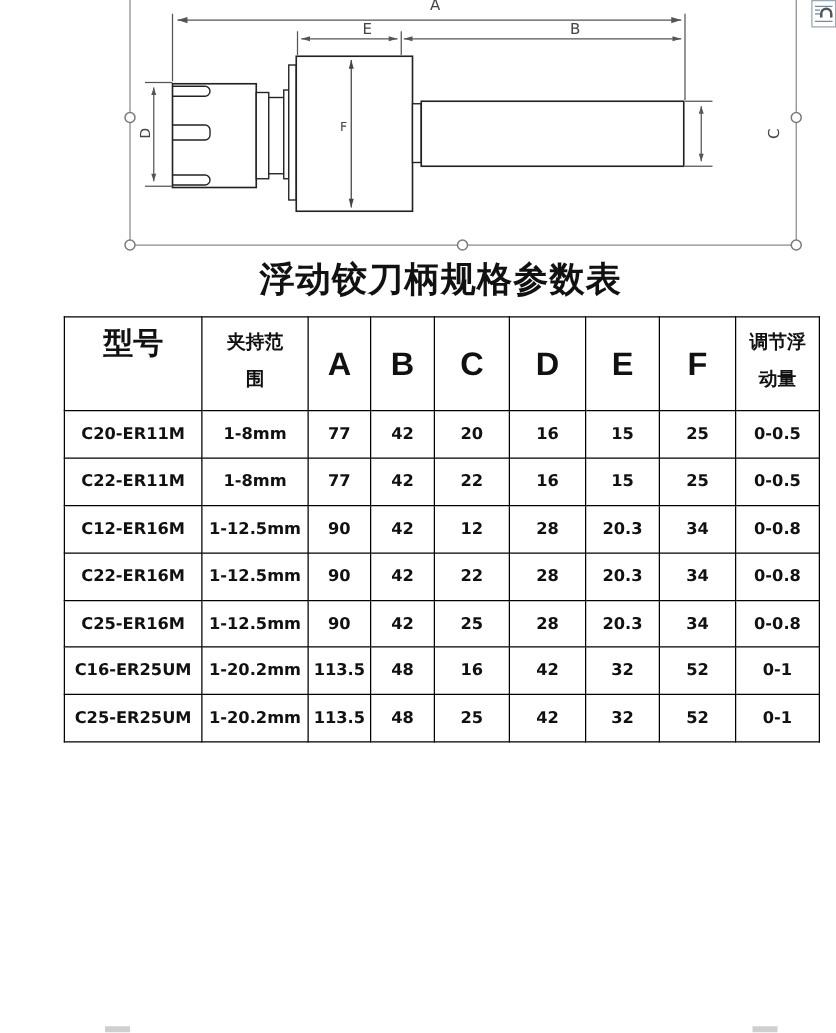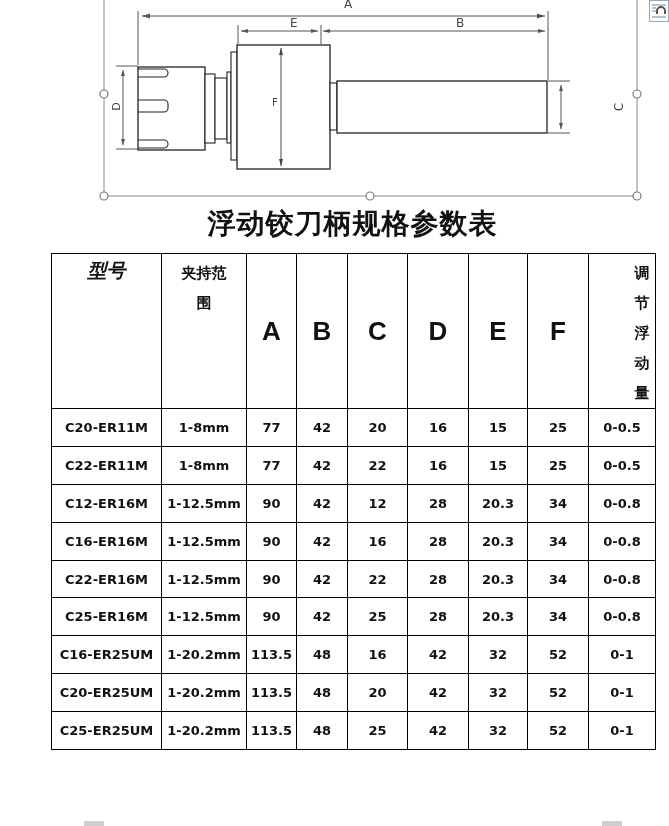--- a/index.html
+++ b/index.html
@@ -26,23 +26,23 @@
   }
   table.spec td, table.spec th {
     border: 1.5px solid #000;
     text-align: center; vertical-align: middle;
     font-size: 13px; font-weight: bold; color: #111;
     height: 37.9px; padding: 0;
     font-family: "DejaVu Sans", "Liberation Sans", sans-serif;
   }
   table.spec th { height: 75px; }
   table.spec th.cjk { font-size: 15px; line-height: 30px; vertical-align: top; padding-top: 4px; }
-  table.spec th.cjk-sm { font-size: 15px; line-height: 30px; vertical-align: top; padding-top: 4px; padding-left: 40px; }
+  table.spec th.cjk-sm { font-size: 15px; line-height: 30px; vertical-align: top; padding-top: 4px; }
   table.spec th.letter { font-size: 26px; font-weight: bold; font-family: "Liberation Sans", sans-serif; }
-  table.spec th.cjk-top { vertical-align: top; padding-top: 4px; font-size: 19px; font-style: italic; }
+  table.spec th.cjk-top { vertical-align: top; padding-top: 4px; font-size: 24px; }
 
   .marker { position: absolute; top: 821px; width: 20px; height: 5px; background: #cfcfcf; }
 </style>
 </head>
 <body>
 
 <div id="diagram">
   <svg width="669" height="205" viewBox="0 0 669 205" xmlns="http://www.w3.org/2000/svg">
 
     <line x1="104" y1="0" x2="104" y2="196" stroke="#8a8a8a" stroke-width="1"></line>
@@ -173,31 +173,20 @@
       <td>1-12.5mm</td>
       <td>90</td>
       <td>42</td>
       <td>12</td>
       <td>28</td>
       <td>20.3</td>
       <td>34</td>
       <td>0-0.8</td>
     </tr>
     <tr>
-      <td>C16-ER16M</td>
-      <td>1-12.5mm</td>
-      <td>90</td>
-      <td>42</td>
-      <td>16</td>
-      <td>28</td>
-      <td>20.3</td>
-      <td>34</td>
-      <td>0-0.8</td>
-    </tr>
-    <tr>
       <td>C22-ER16M</td>
       <td>1-12.5mm</td>
       <td>90</td>
       <td>42</td>
       <td>22</td>
       <td>28</td>
       <td>20.3</td>
       <td>34</td>
       <td>0-0.8</td>
     </tr>
@@ -217,31 +206,20 @@
       <td>1-20.2mm</td>
       <td>113.5</td>
       <td>48</td>
       <td>16</td>
       <td>42</td>
       <td>32</td>
       <td>52</td>
       <td>0-1</td>
     </tr>
     <tr>
-      <td>C20-ER25UM</td>
-      <td>1-20.2mm</td>
-      <td>113.5</td>
-      <td>48</td>
-      <td>20</td>
-      <td>42</td>
-      <td>32</td>
-      <td>52</td>
-      <td>0-1</td>
-    </tr>
-    <tr>
       <td>C25-ER25UM</td>
       <td>1-20.2mm</td>
       <td>113.5</td>
       <td>48</td>
       <td>25</td>
       <td>42</td>
       <td>32</td>
       <td>52</td>
       <td>0-1</td>
     </tr>

